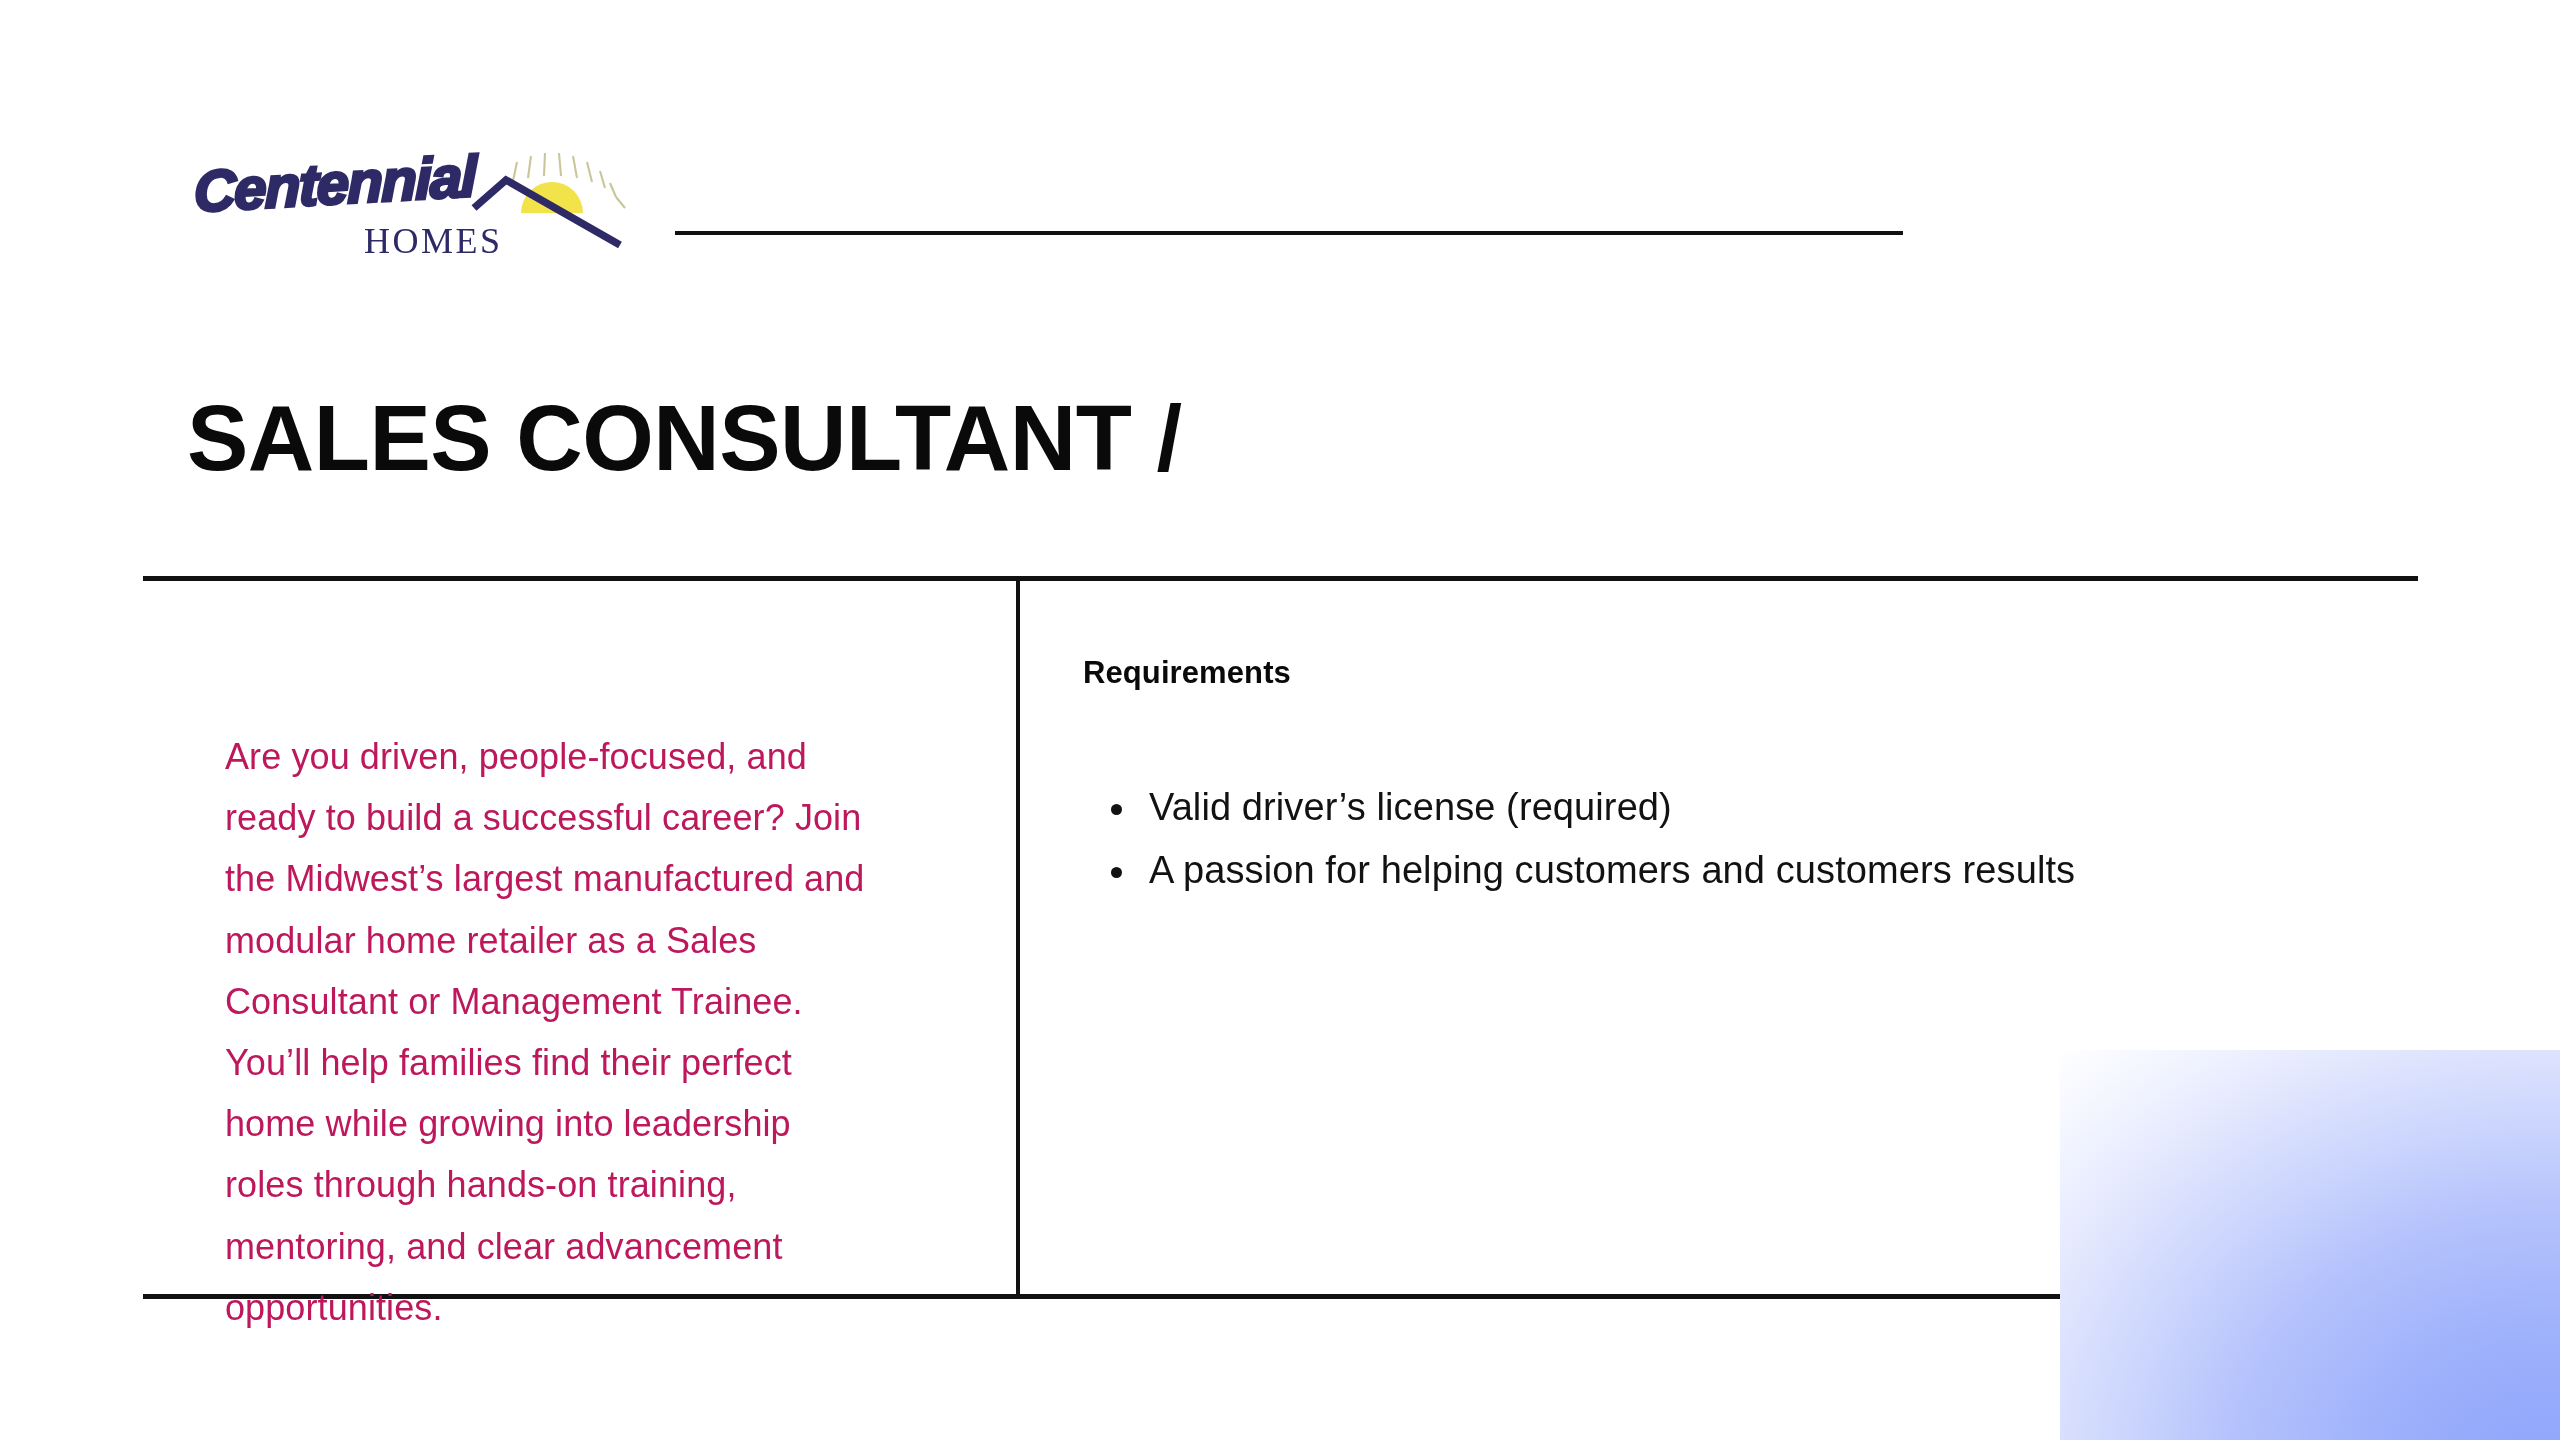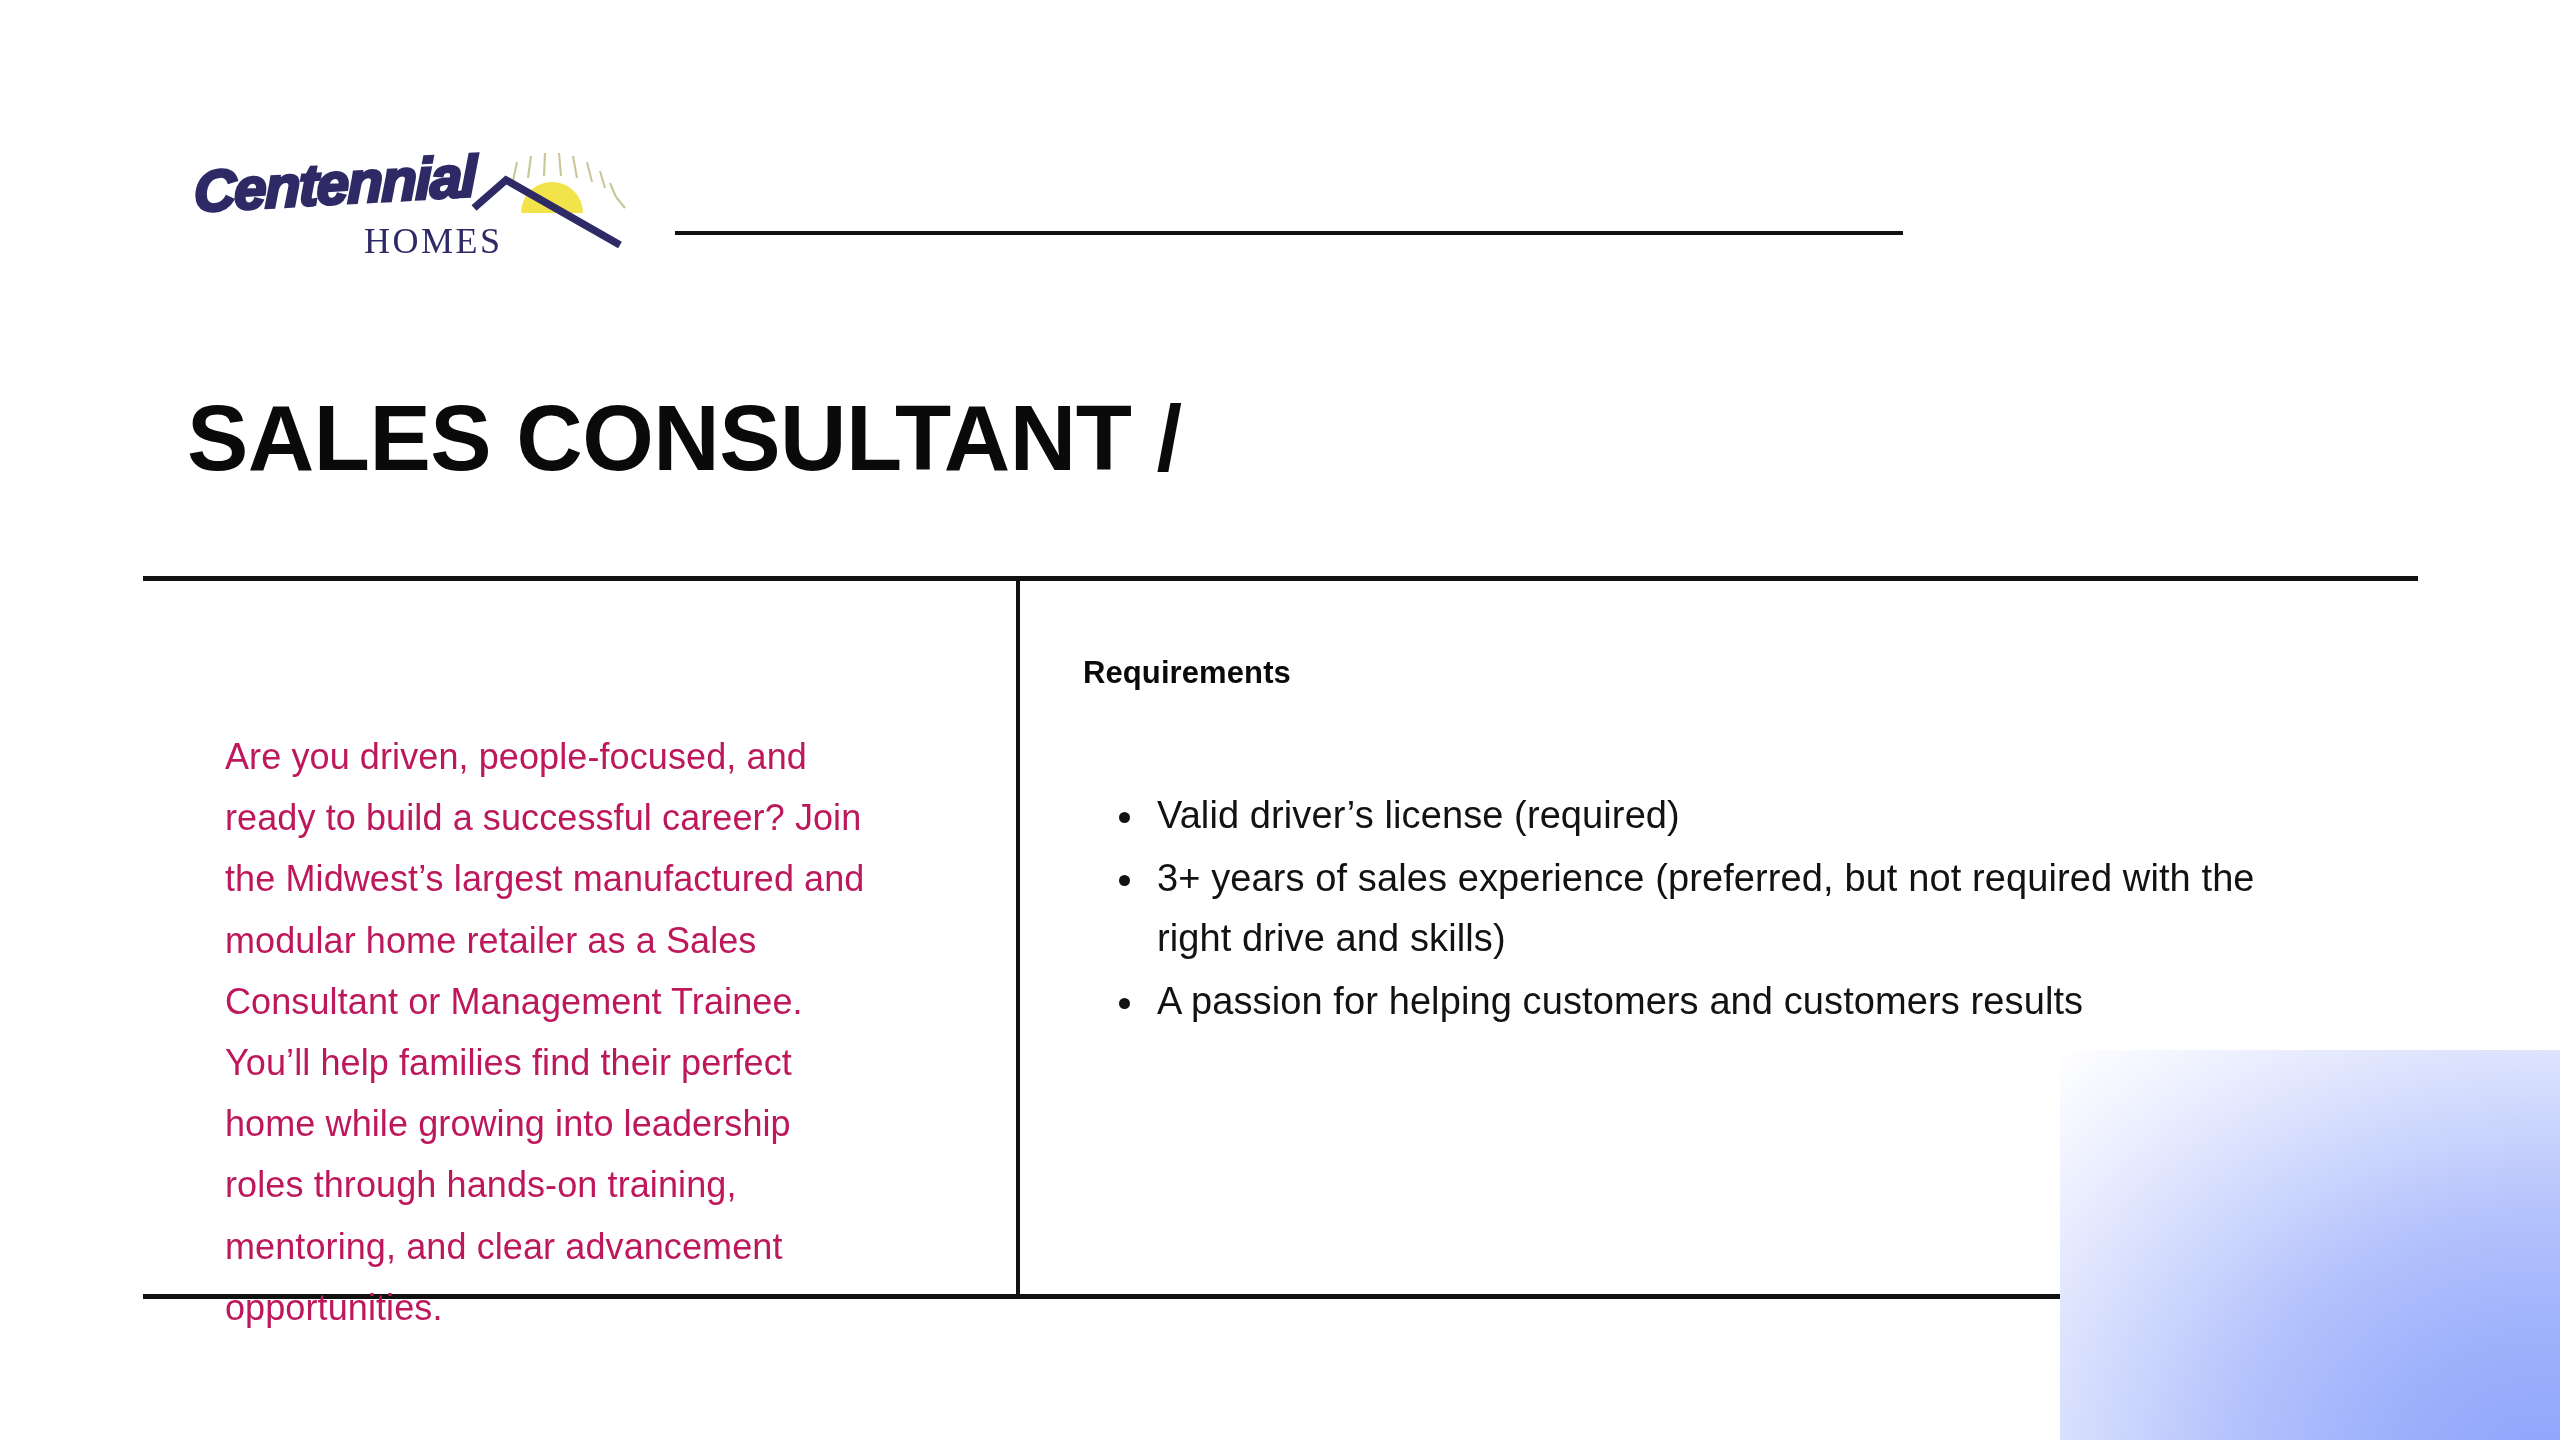--- a/index.html
+++ b/index.html
@@ -120,21 +120,21 @@
     font-weight: 700;
     color: #0a0a0a;
     letter-spacing: 0.1px;
   }
 
   .req-list {
     position: absolute;
     left: 1083px;
     top: 770px;
     width: 1230px;
-    margin: 16px;
+    margin: 8px;
     padding: 0;
     list-style: none;
   }
   .req-list li {
     position: relative;
     padding-left: 58px;
     font-size: 38px;
     line-height: 1.56;
     color: #121212;
     letter-spacing: 0.1px;
@@ -192,19 +192,18 @@
   <div class="rule-top"></div>
   <div class="divider-v"></div>
   <div class="rule-bottom"></div>
 
   <p class="intro">Are you driven, people-focused, and ready to build a successful career? Join the Midwest’s largest manufactured and modular home retailer as a Sales Consultant or Management Trainee. You’ll help families find their perfect home while growing into leadership roles through hands-on training, mentoring, and clear advancement opportunities.</p>
 
   <div class="req-heading">Requirements</div>
 
   <ul class="req-list">
     <li>Valid driver’s license (required)</li>
-    <li>3+ years of sales experience (preferred, but not required with the right drive and skills)</li>
     <li>A passion for helping customers and customers results</li>
   </ul>
 
   <div class="corner-glow"></div>
 
 </div>
 
 </body></html>

